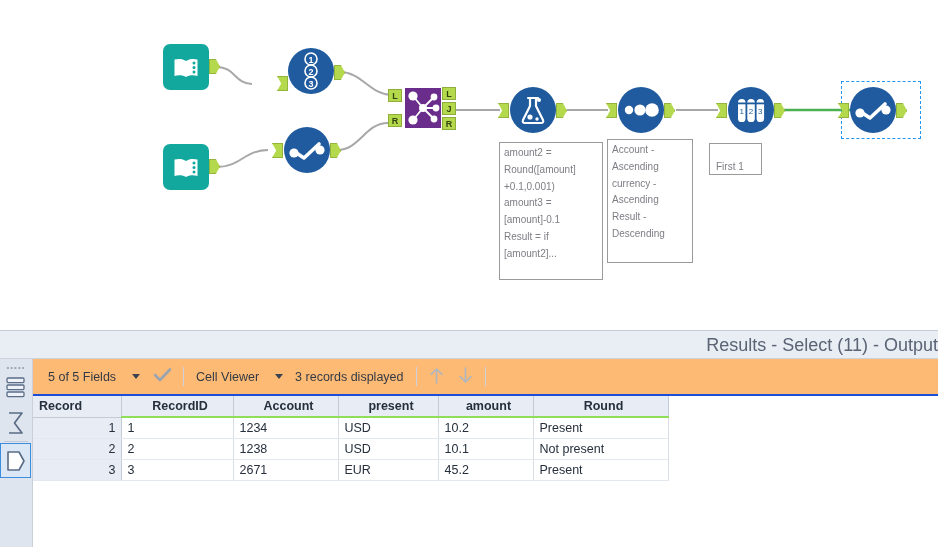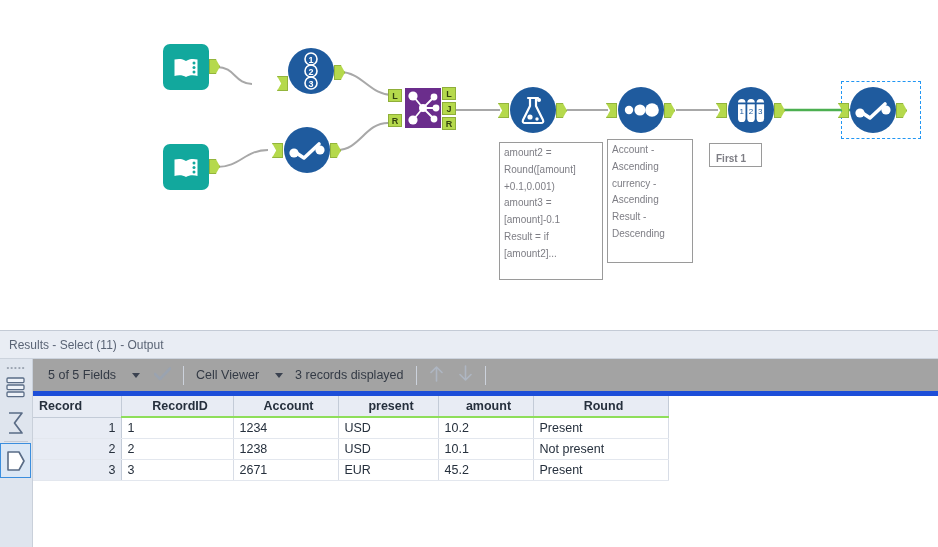--- a/index.html
+++ b/index.html
@@ -67,42 +67,43 @@
     position: absolute;
     border: 1px solid #9a9a9a;
     background: #ffffff;
     color: #7d7d84;
     font-size: 10px;
     line-height: 16.8px;
     padding: 2px 3px 2px 4px;
     white-space: pre-line;
     overflow: hidden;
   }
-  .annot.small { line-height: 15px; padding: 7px 6px; font-weight: bold; }
+  .annot.small { line-height: 15px; padding: 15px 6px; }
 
   .selection-box {
     position: absolute;
     border: 1px dashed #2196f3;
   }
 
   
   #results {
     position: absolute; left: 0; top: 330px;
     width: 938px; height: 217px;
     background: #ffffff;
     border-top: 1px solid #c4cbd6;
   }
   #results-title {
     height: 28px;
     background: #e9edf4;
     border-bottom: 1px solid #ccd3dd;
     color: #5a6475;
-    font-size: 12px;
+    font-size: 18px;
     line-height: 28px;
     padding-left: 9px;
+    text-align: right;
   }
   #results-body { position: relative; height: 188px; }
 
   
   #rail {
     position: absolute; left: 0; top: 0;
     width: 33px; height: 188px;
     background: #dfe5ee;
     border-right: 1px solid #c9d0da;
   }
@@ -118,22 +119,22 @@
   .rail-btn.active {
     background: #dbe7f5;
     border: 1px solid #3b8ede;
   }
   .rail-sep { height: 1px; background: #c3cad6; margin: 1px 4px; }
 
   
   #toolbar {
     position: absolute; left: 33px; top: 0;
     width: 905px; height: 37px;
-    background: #a3a3a3;
-    border-bottom: 5px solid #1d4ed8;
+    background: #fdba74;
+    border-bottom: 2px solid #1d4ed8;
     display: flex; align-items: center;
     padding-left: 15px;
     font-size: 12.5px; color: #333a45;
   }
   .tb-item { display: flex; align-items: center; gap: 6px; }
   .tb-sep { width: 1px; height: 19px; background: #ccd2dc; margin: 0 12px; }
   .caret {
     width: 0; height: 0;
     border-left: 4px solid transparent;
     border-right: 4px solid transparent;

